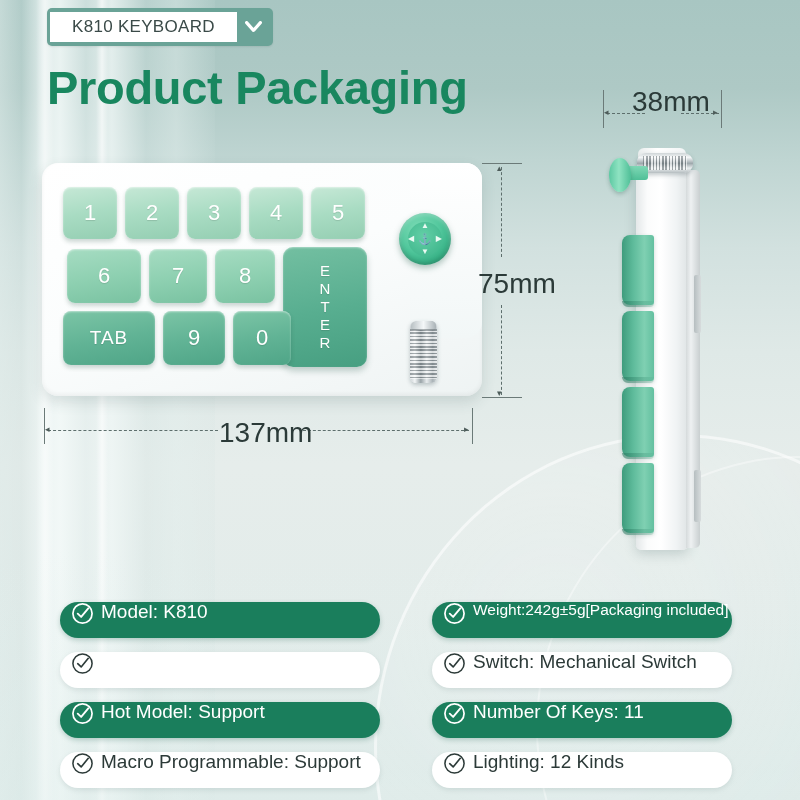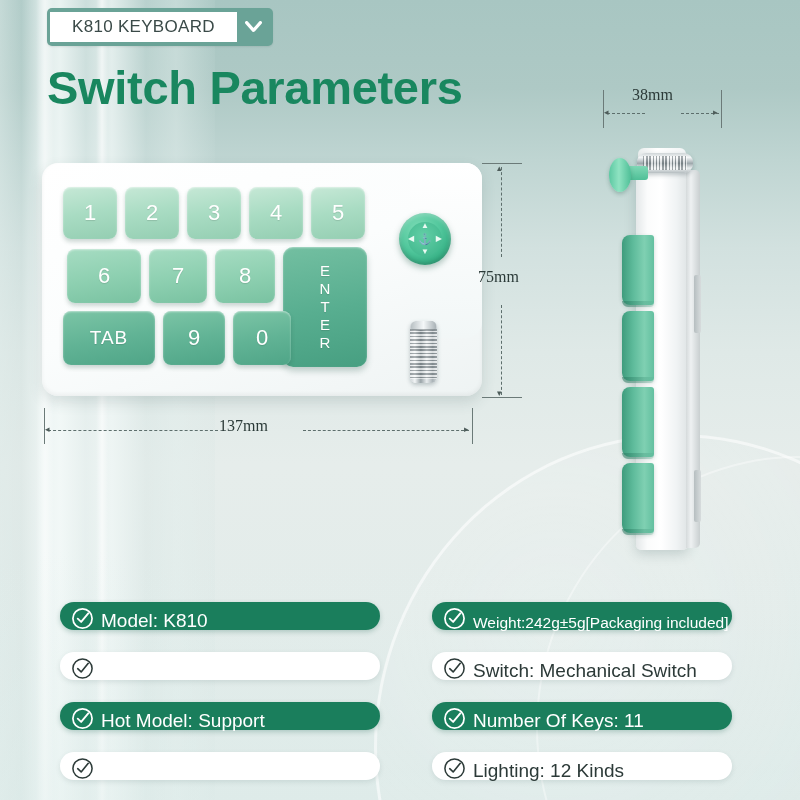--- a/index.html
+++ b/index.html
@@ -142,21 +142,21 @@
     position:absolute;left:0;right:0;top:8px;bottom:4px;
     background:repeating-linear-gradient(180deg,rgba(70,80,85,.42) 0 1.6px,rgba(255,255,255,.55) 1.6px 3.4px);
   }
   .wheel-t .cap{
     position:absolute;left:1px;right:1px;top:0;height:9px;border-radius:5px 5px 2px 2px;
     background:linear-gradient(90deg,#b9c1c4,#f4f7f8,#a9b2b6);
   }
 
   
   .dim-num{
-    position:absolute;color:#2b3a38;font-size:16px;white-space:nowrap;font-family:Liberation Serif, serif;
+    position:absolute;color:#2b3a38;font-size:28px;white-space:nowrap;
   }
   .dash-v{
     position:absolute;width:0;border-left:1px dashed #5d6e6c;
   }
   .dash-h{
     position:absolute;height:0;border-top:1px dashed #5d6e6c;
   }
   .tick-v{position:absolute;width:0;border-left:1px solid #6b7a78;}
   .tick-h{position:absolute;height:0;border-top:1px solid #6b7a78;}
   .arw{position:absolute;color:#4d5c5a;font-size:9px;line-height:1;}
@@ -220,22 +220,22 @@
   .knob-head{
     position:absolute;left:9px;top:18px;width:22px;height:34px;
     border-radius:11px/17px;
     background:linear-gradient(90deg,#5cc8a2,#8fe3c2 45%,#4fbf97);
     box-shadow:0 2px 4px rgba(30,90,70,.3);
   }
 
   
   .specs{position:absolute;left:60px;top:602px;width:700px;height:190px;}
   .pill{
-    position:absolute;height:28px;border-radius:18px;
-    display:flex;align-items:flex-end;gap:7px;
+    position:absolute;height:36px;border-radius:18px;
+    display:flex;align-items:flex-start;gap:7px;
     padding:0 16px 0 11px;box-sizing:border-box;white-space:nowrap;
   }
   .pill.green{
     background:#1a7e5c;color:#ffffff;
     box-shadow:0 2px 5px rgba(20,90,70,.25);
   }
   .pill.white{
     background:#ffffff;color:#2c3a38;
     box-shadow:0 2px 5px rgba(60,90,90,.13);
   }
@@ -259,21 +259,21 @@
 
   <div class="badge">
     <div class="badge-text">K810 KEYBOARD</div>
     <div class="badge-chev">
       <svg width="17" height="12" viewBox="0 0 17 12" aria-hidden="true">
         <path d="M1.6 1.6 L8.5 9.4 L15.4 1.6" fill="none" stroke="#ffffff" stroke-width="3.2" stroke-linecap="round" stroke-linejoin="round"></path>
       </svg>
     </div>
   </div>
 
-  <div class="title">Switch Parameters</div>
+  <div class="title">Product Packaging</div>
 
   <div class="tick-v" style="left:603px;top:90px;height:38px;"></div>
   <div class="tick-v" style="left:721px;top:90px;height:38px;"></div>
   <div class="dash-h" style="left:607px;top:113px;width:38px;"></div>
   <div class="dash-h" style="left:681px;top:113px;width:38px;"></div>
   <div class="arw" style="left:604px;top:108px;">◂</div>
   <div class="arw" style="left:713px;top:108px;">▸</div>
   <div class="dim-num" style="left:632px;top:86px;">38mm</div>
 
   <div class="pad">
@@ -436,20 +436,21 @@
       <span class="pill-label">Number Of Keys: 11</span>
     </div>
 
     <div class="pill white" style="left:0px;top:150px;width:320px;">
       <span class="chk">
         <svg width="23" height="23" viewBox="0 0 24 24">
             <circle cx="12" cy="12" r="10" fill="none" stroke="#2c3a38" stroke-width="1.6"></circle>
             <path d="M7 12.2 L10.6 15.6 L18 6.6" fill="none" stroke="#2c3a38" stroke-width="1.7" stroke-linecap="round" stroke-linejoin="round"></path>
           </svg>
       </span>
+      <span class="pill-label">Macro Programmable: Support</span>
     </div>
 
     <div class="pill white" style="left:372px;top:150px;width:300px;">
       <span class="chk">
         <svg width="23" height="23" viewBox="0 0 24 24">
             <circle cx="12" cy="12" r="10" fill="none" stroke="#2c3a38" stroke-width="1.6"></circle>
             <path d="M7 12.2 L10.6 15.6 L18 6.6" fill="none" stroke="#2c3a38" stroke-width="1.7" stroke-linecap="round" stroke-linejoin="round"></path>
           </svg>
       </span>
       <span class="pill-label">Lighting: 12 Kinds</span>

